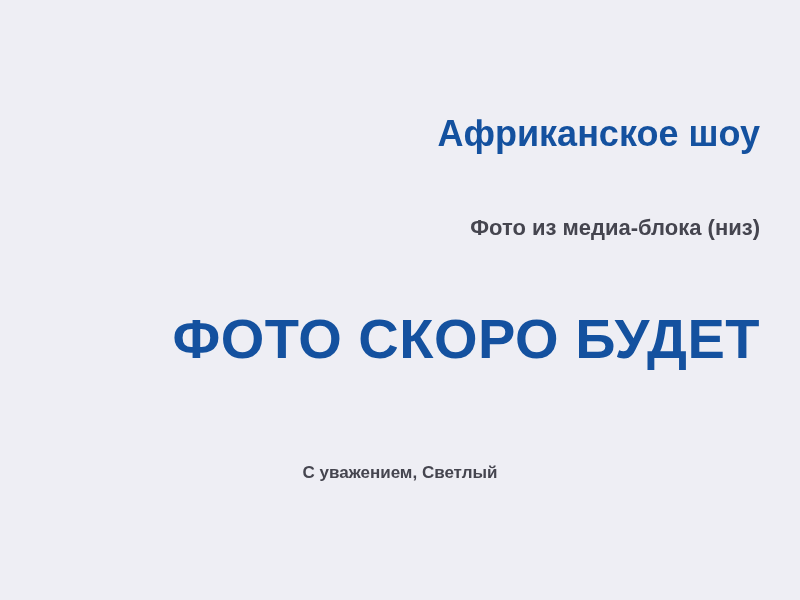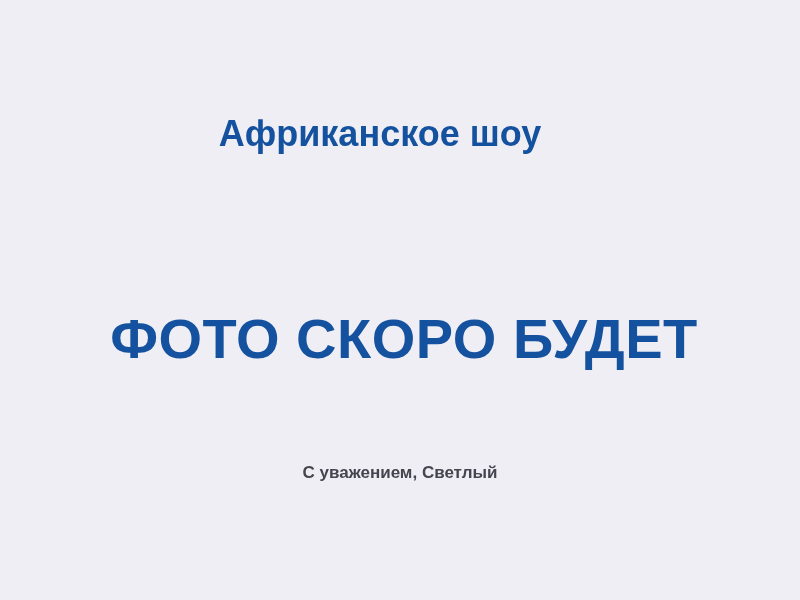--- a/index.html
+++ b/index.html
@@ -21,21 +21,21 @@
     width: 800px;
     height: 600px;
     box-sizing: border-box;
     background: #eeeef4;
   }
 
   .text-line {
     position: absolute;
     left: 0;
     width: 760px;
-    text-align: center;
+    text-align: right;
     white-space: nowrap;
     -webkit-font-smoothing: antialiased;
   }
 
   
   #show-title {
     top: 112px;
     font-size: 36px;
     font-weight: bold;
     line-height: 44px;
@@ -54,21 +54,20 @@
   }
 
   
   #status-headline {
     top: 306px;
     font-size: 56px;
     font-weight: bold;
     line-height: 66px;
     letter-spacing: 0.5px;
     color: #14519f;
-    padding-left: 24px;
   }
 
   
   #signature-block {
     position: absolute;
     left: 0;
     top: 458px;
     width: 800px;
     text-align: center;
   }
@@ -83,20 +82,21 @@
     color: #45454f;
   }
 </style>
 </head>
 <body>
 
 <div id="placeholder-card">
 
   <div class="text-line" id="show-title">Африканское шоу</div>
 
+  <div class="text-line" id="slot-caption">Фото из медиа-блока (низ)</div>
 
   <div class="text-line" id="status-headline">ФОТО СКОРО БУДЕТ</div>
 
   <div id="signature-block">
     <div class="signature-line">С уважением, Светлый</div>
   </div>
 
 </div>
 
 </body></html>

